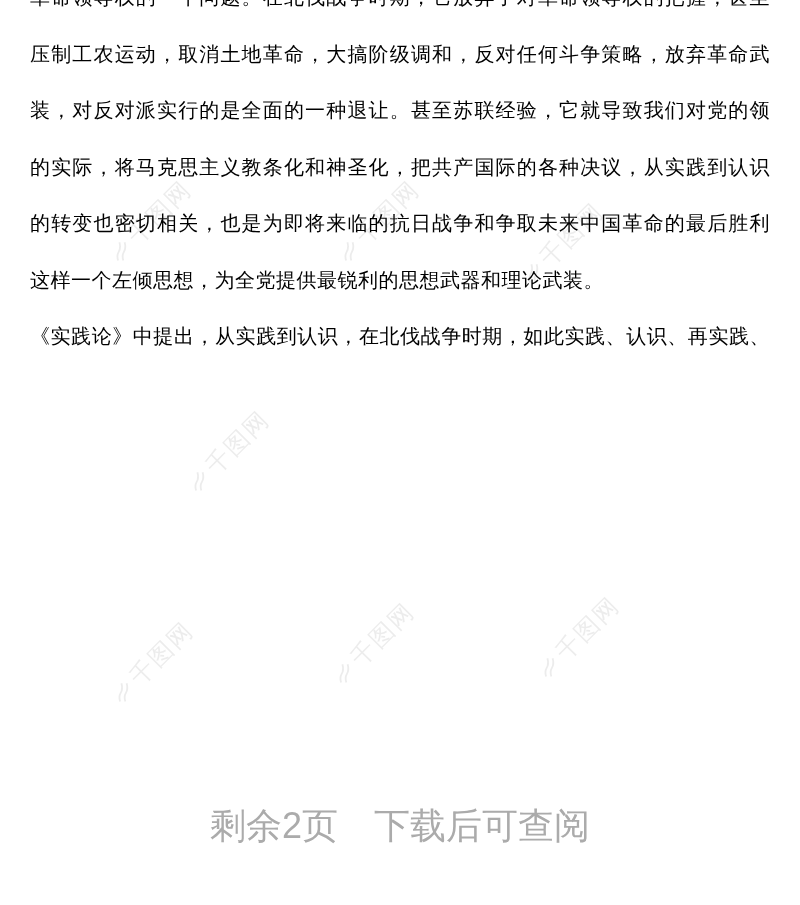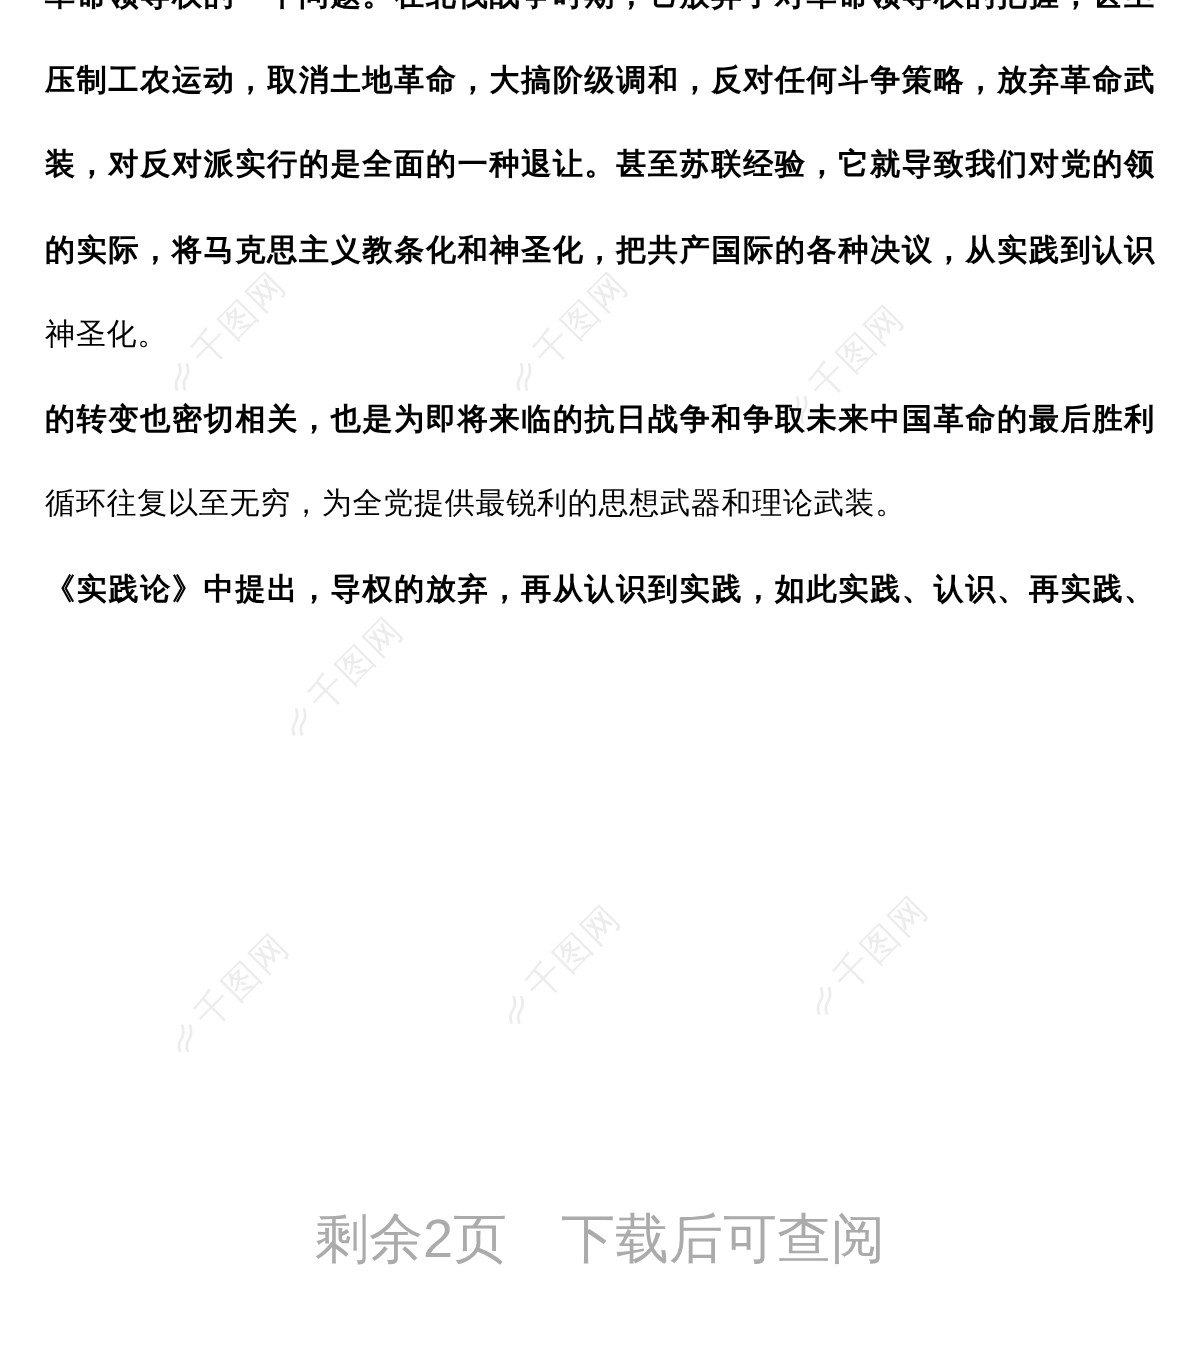--- a/index.html
+++ b/index.html
@@ -22,21 +22,20 @@
     line-height: 56.5px;
     font-size: 20px;
     letter-spacing: 0.5px;
     white-space: nowrap;
   }
   .jl {
     white-space: normal;
     text-align: justify;
     text-align-last: justify;
     overflow: hidden;
-    font-weight: bold;
   }
   .footer {
     position: absolute;
     left: 0; right: 0;
     top: 804px;
     height: 44px;
     line-height: 44px;
     text-align: center;
     font-size: 36px;
     color: #ababab;
@@ -101,19 +100,18 @@
       <path d="M3 18 C8 8 12 16 18 5 M7 22 C12 12 16 20 22 9" fill="none" stroke="currentColor" stroke-width="2"></path>
     </svg>
   <span>千图网</span>
 </span>
 
 <div class="doc">
   <div class="line jl">革命领导权的一个问题。在北伐战争时期，它放弃了对革命领导权的把握，甚至</div>
   <div class="line jl">压制工农运动，取消土地革命，大搞阶级调和，反对任何斗争策略，放弃革命武</div>
   <div class="line jl">装，对反对派实行的是全面的一种退让。甚至苏联经验，它就导致我们对党的领</div>
   <div class="line jl">的实际，将马克思主义教条化和神圣化，把共产国际的各种决议，从实践到认识</div>
-  <div class="line">神圣化。</div>
   <div class="line jl">的转变也密切相关，也是为即将来临的抗日战争和争取未来中国革命的最后胜利</div>
-  <div class="line">循环往复以至无穷，为全党提供最锐利的思想武器和理论武装。</div>
-  <div class="line jl">《实践论》中提出，导权的放弃，再从认识到实践，如此实践、认识、再实践、</div>
+  <div class="line">这样一个左倾思想，为全党提供最锐利的思想武器和理论武装。</div>
+  <div class="line jl">《实践论》中提出，从实践到认识，在北伐战争时期，如此实践、认识、再实践、</div>
 </div>
 
 <div class="footer">剩余2页　下载后可查阅</div>
 
 </body></html>

